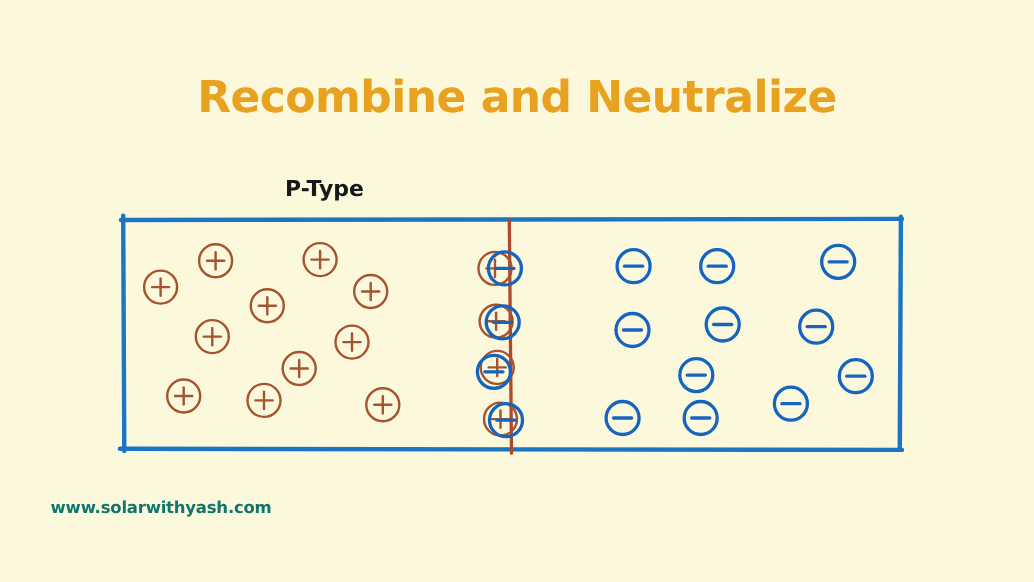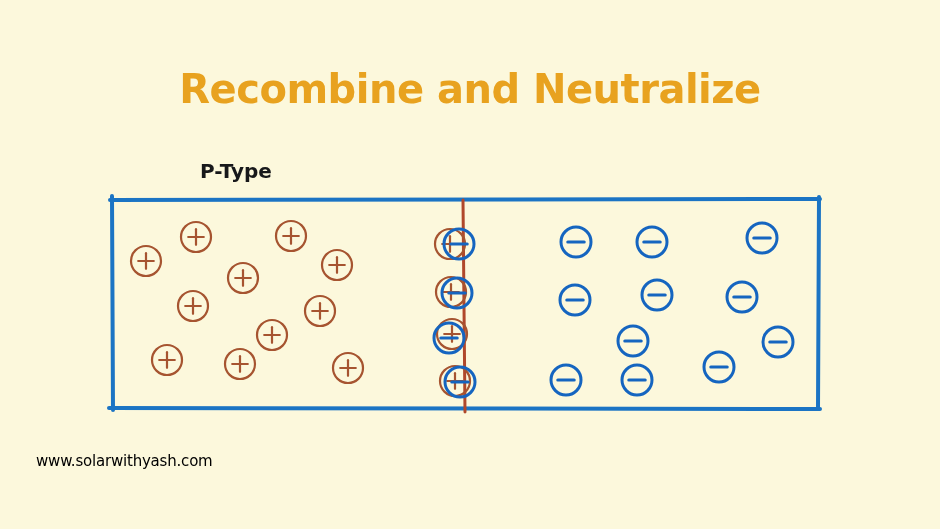--- a/index.html
+++ b/index.html
@@ -33,32 +33,32 @@
     color: #e8a21f;
     white-space: nowrap;
   }
   .region-label {
     position: absolute;
     font-family: "DejaVu Sans", sans-serif;
     font-size: 20px;
     font-weight: bold;
     color: #17181a;
     white-space: nowrap;
-    text-align: left;
+    text-align: center;
   }
   .label-p { left: 200px; top: 159px; width: 190px; }
   .label-n { left: 585px; top: 159px; width: 190px; }
   .footer {
     position: absolute;
-    left: 36px;
+    left: 46px;
     top: 452px;
     font-family: "DejaVu Sans", sans-serif;
     font-size: 15px;
-    font-weight: normal;
-    color: #000000;
+    font-weight: bold;
+    color: #0f766e;
     letter-spacing: -0.2px;
     white-space: nowrap;
   }
   svg.board {
     position: absolute;
     left: 0;
     top: 0;
   }
 </style>
 </head>

